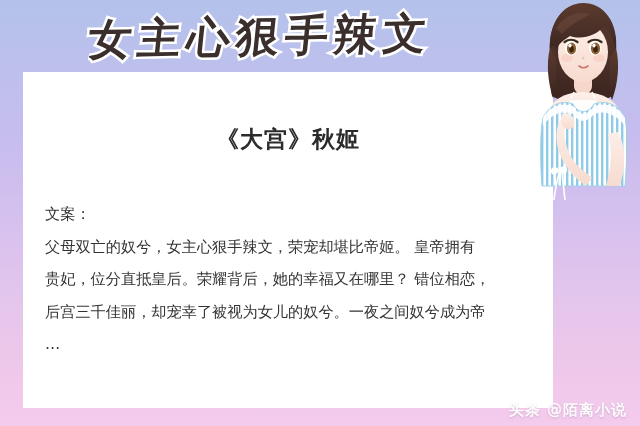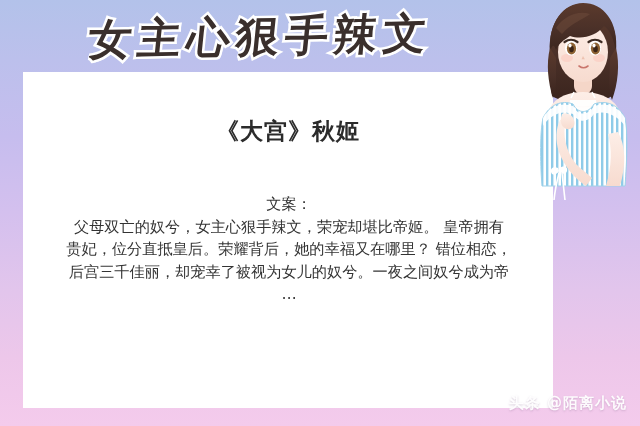--- a/index.html
+++ b/index.html
@@ -54,61 +54,60 @@
   .card {
     position: absolute;
     left: 23px;
     top: 72px;
     width: 530px;
     height: 336px;
     background: #ffffff;
     z-index: 3;
   }
   .card-heading {
-    margin: 8px;
+    margin: 16px;
     padding: 36px 0 0 0;
     text-align: center;
     font-size: 23px;
     font-weight: bold;
     color: #2b2b2b;
     letter-spacing: 1px;
     font-family: "DejaVu Sans", "Liberation Sans", sans-serif;
   }
   .body-text {
     position: absolute;
     left: 10px;
     top: 120px;
     width: 512px;
     font-size: 15.2px;
     line-height: 20.5px;
     color: #333333;
     font-family: "DejaVu Sans", "Liberation Sans", sans-serif;
   }
   .body-text p {
-    margin: 2px;
+    margin: 12px;
     white-space: nowrap;
-    text-align: center;
   }
 
   
   .girl {
     position: absolute;
     right: 2px;
     top: 0px;
     width: 112px;
     height: 200px;
     z-index: 5;
   }
   .girl svg { display: block; }
 
   
   .watermark {
     position: absolute;
     right: 13px;
-    bottom: 13px;
+    bottom: 6px;
     z-index: 8;
     font-size: 15px;
     font-weight: bold;
     color: rgba(255,255,255,0.93);
     letter-spacing: 1px;
     text-shadow: 0 1px 2px rgba(140,110,150,0.35);
     font-family: "DejaVu Sans", "Liberation Sans", sans-serif;
     white-space: nowrap;
   }
 </style>

